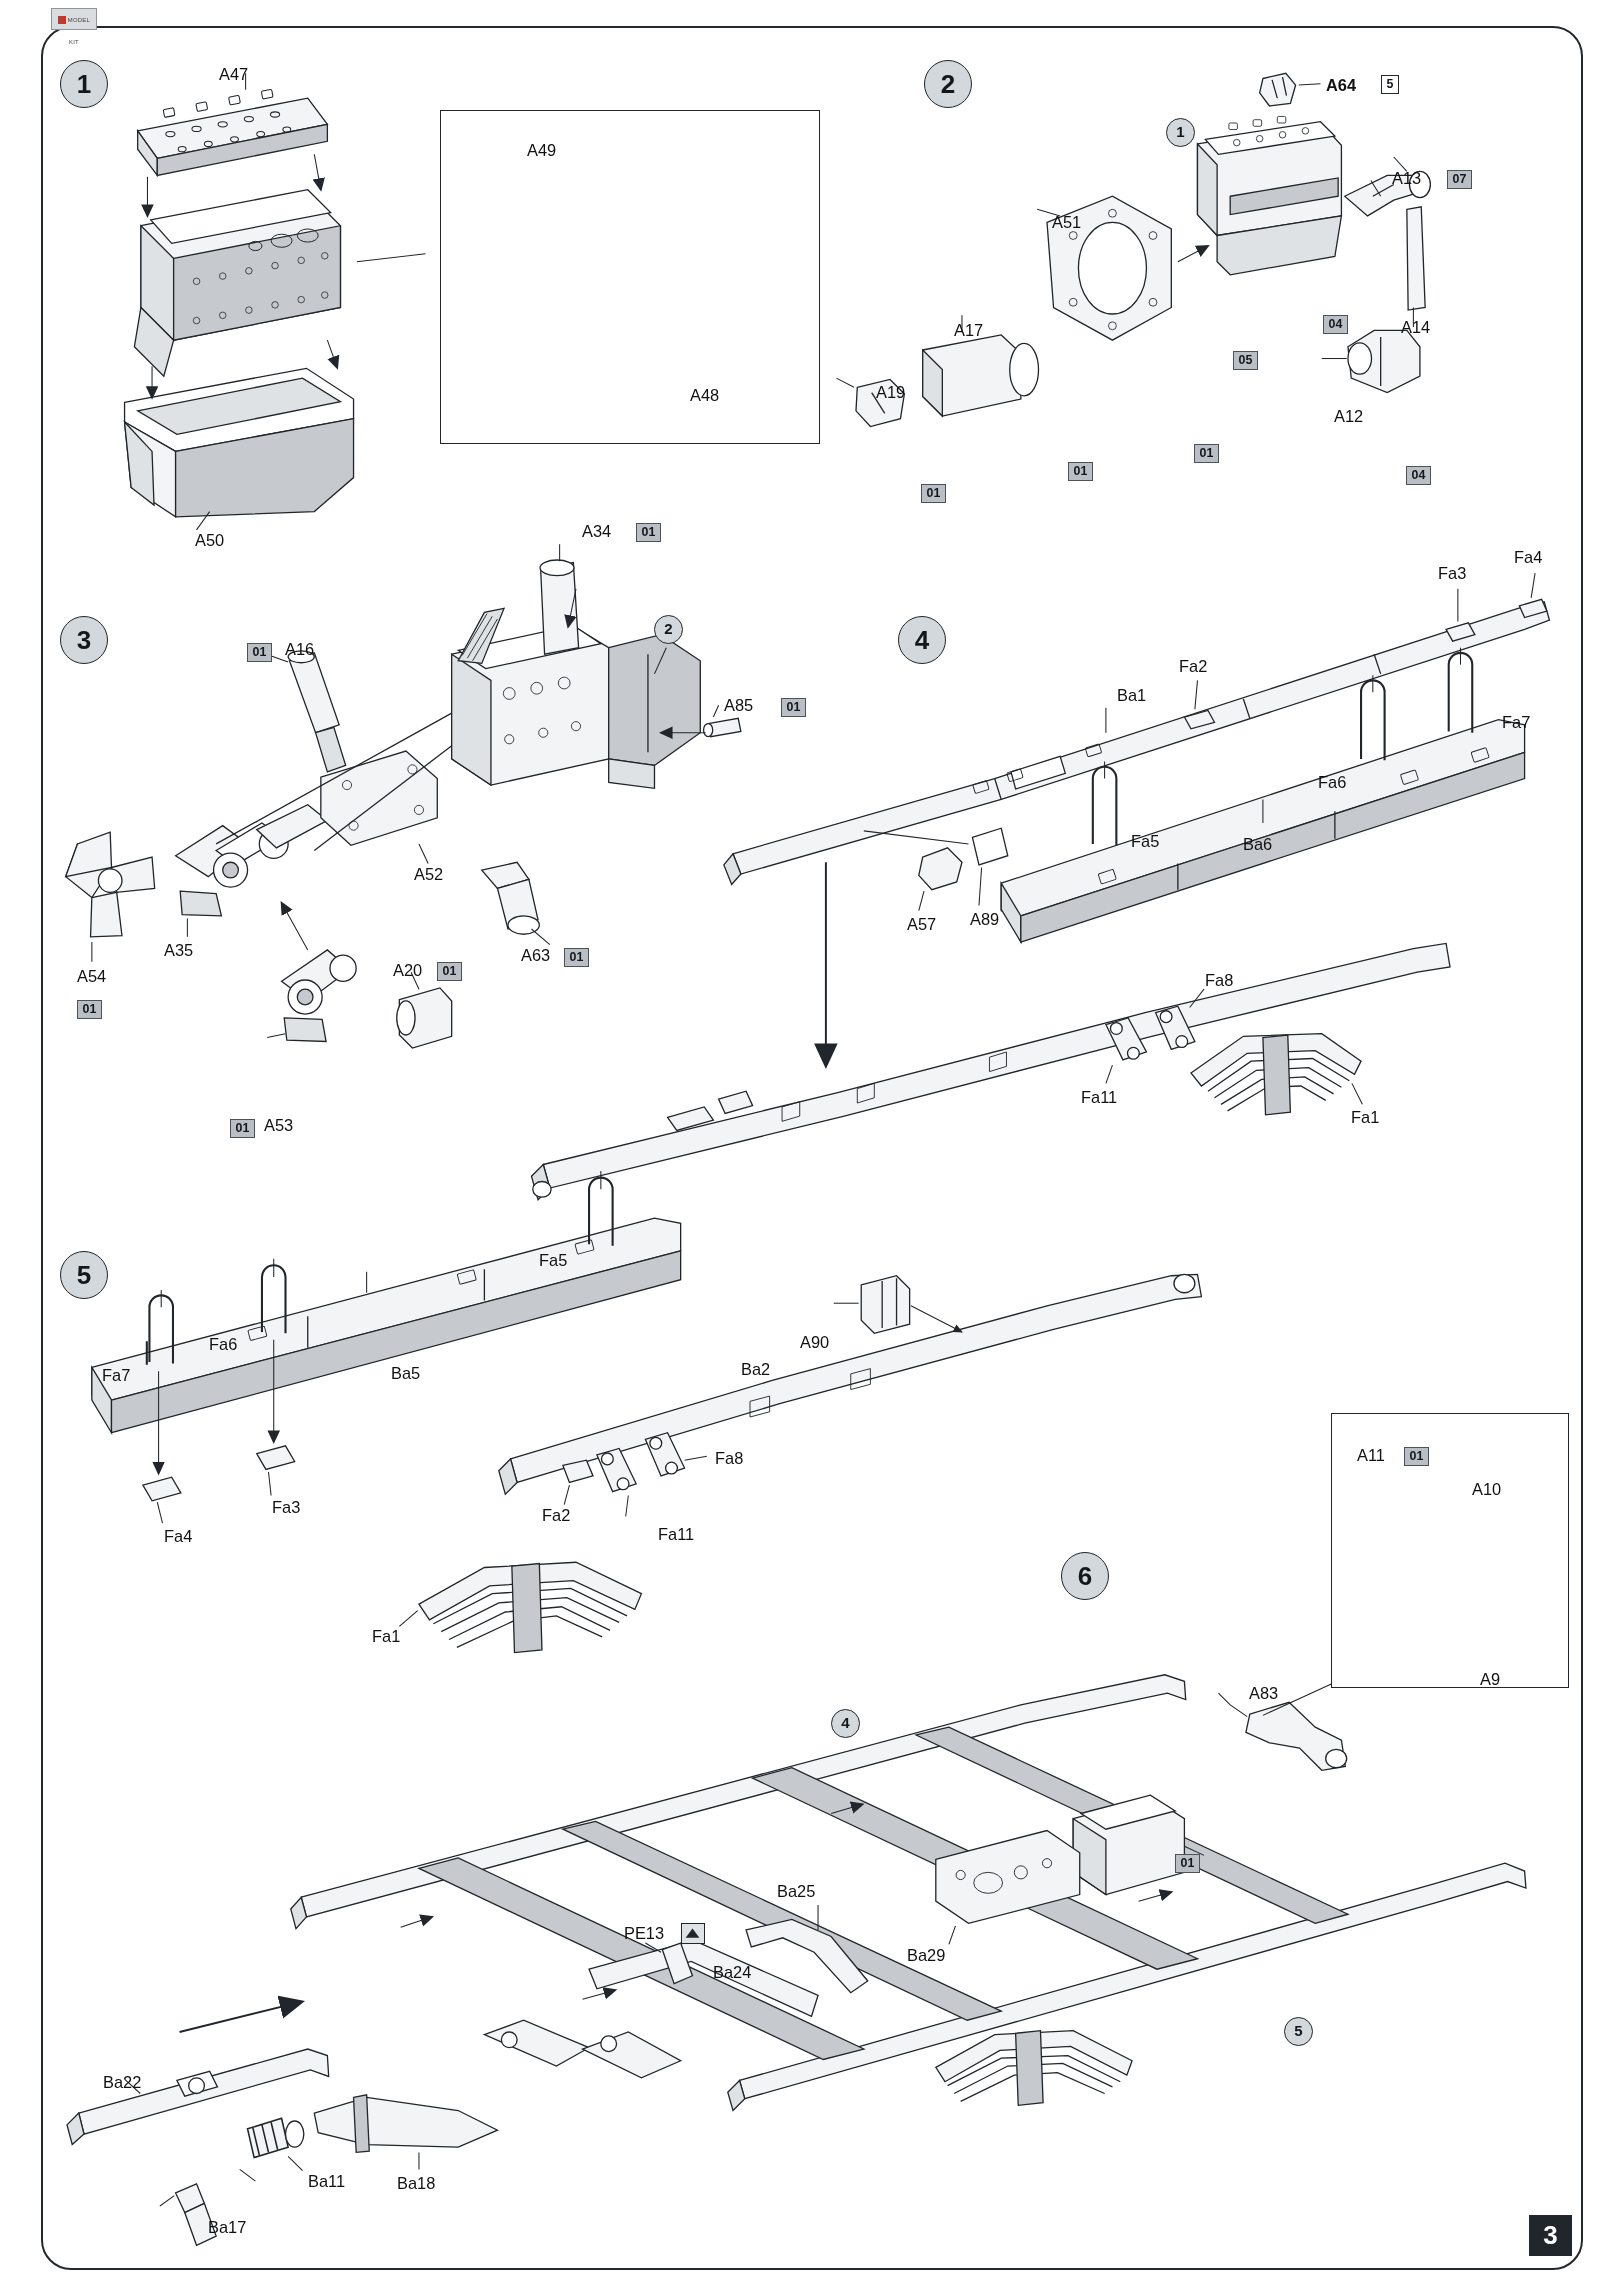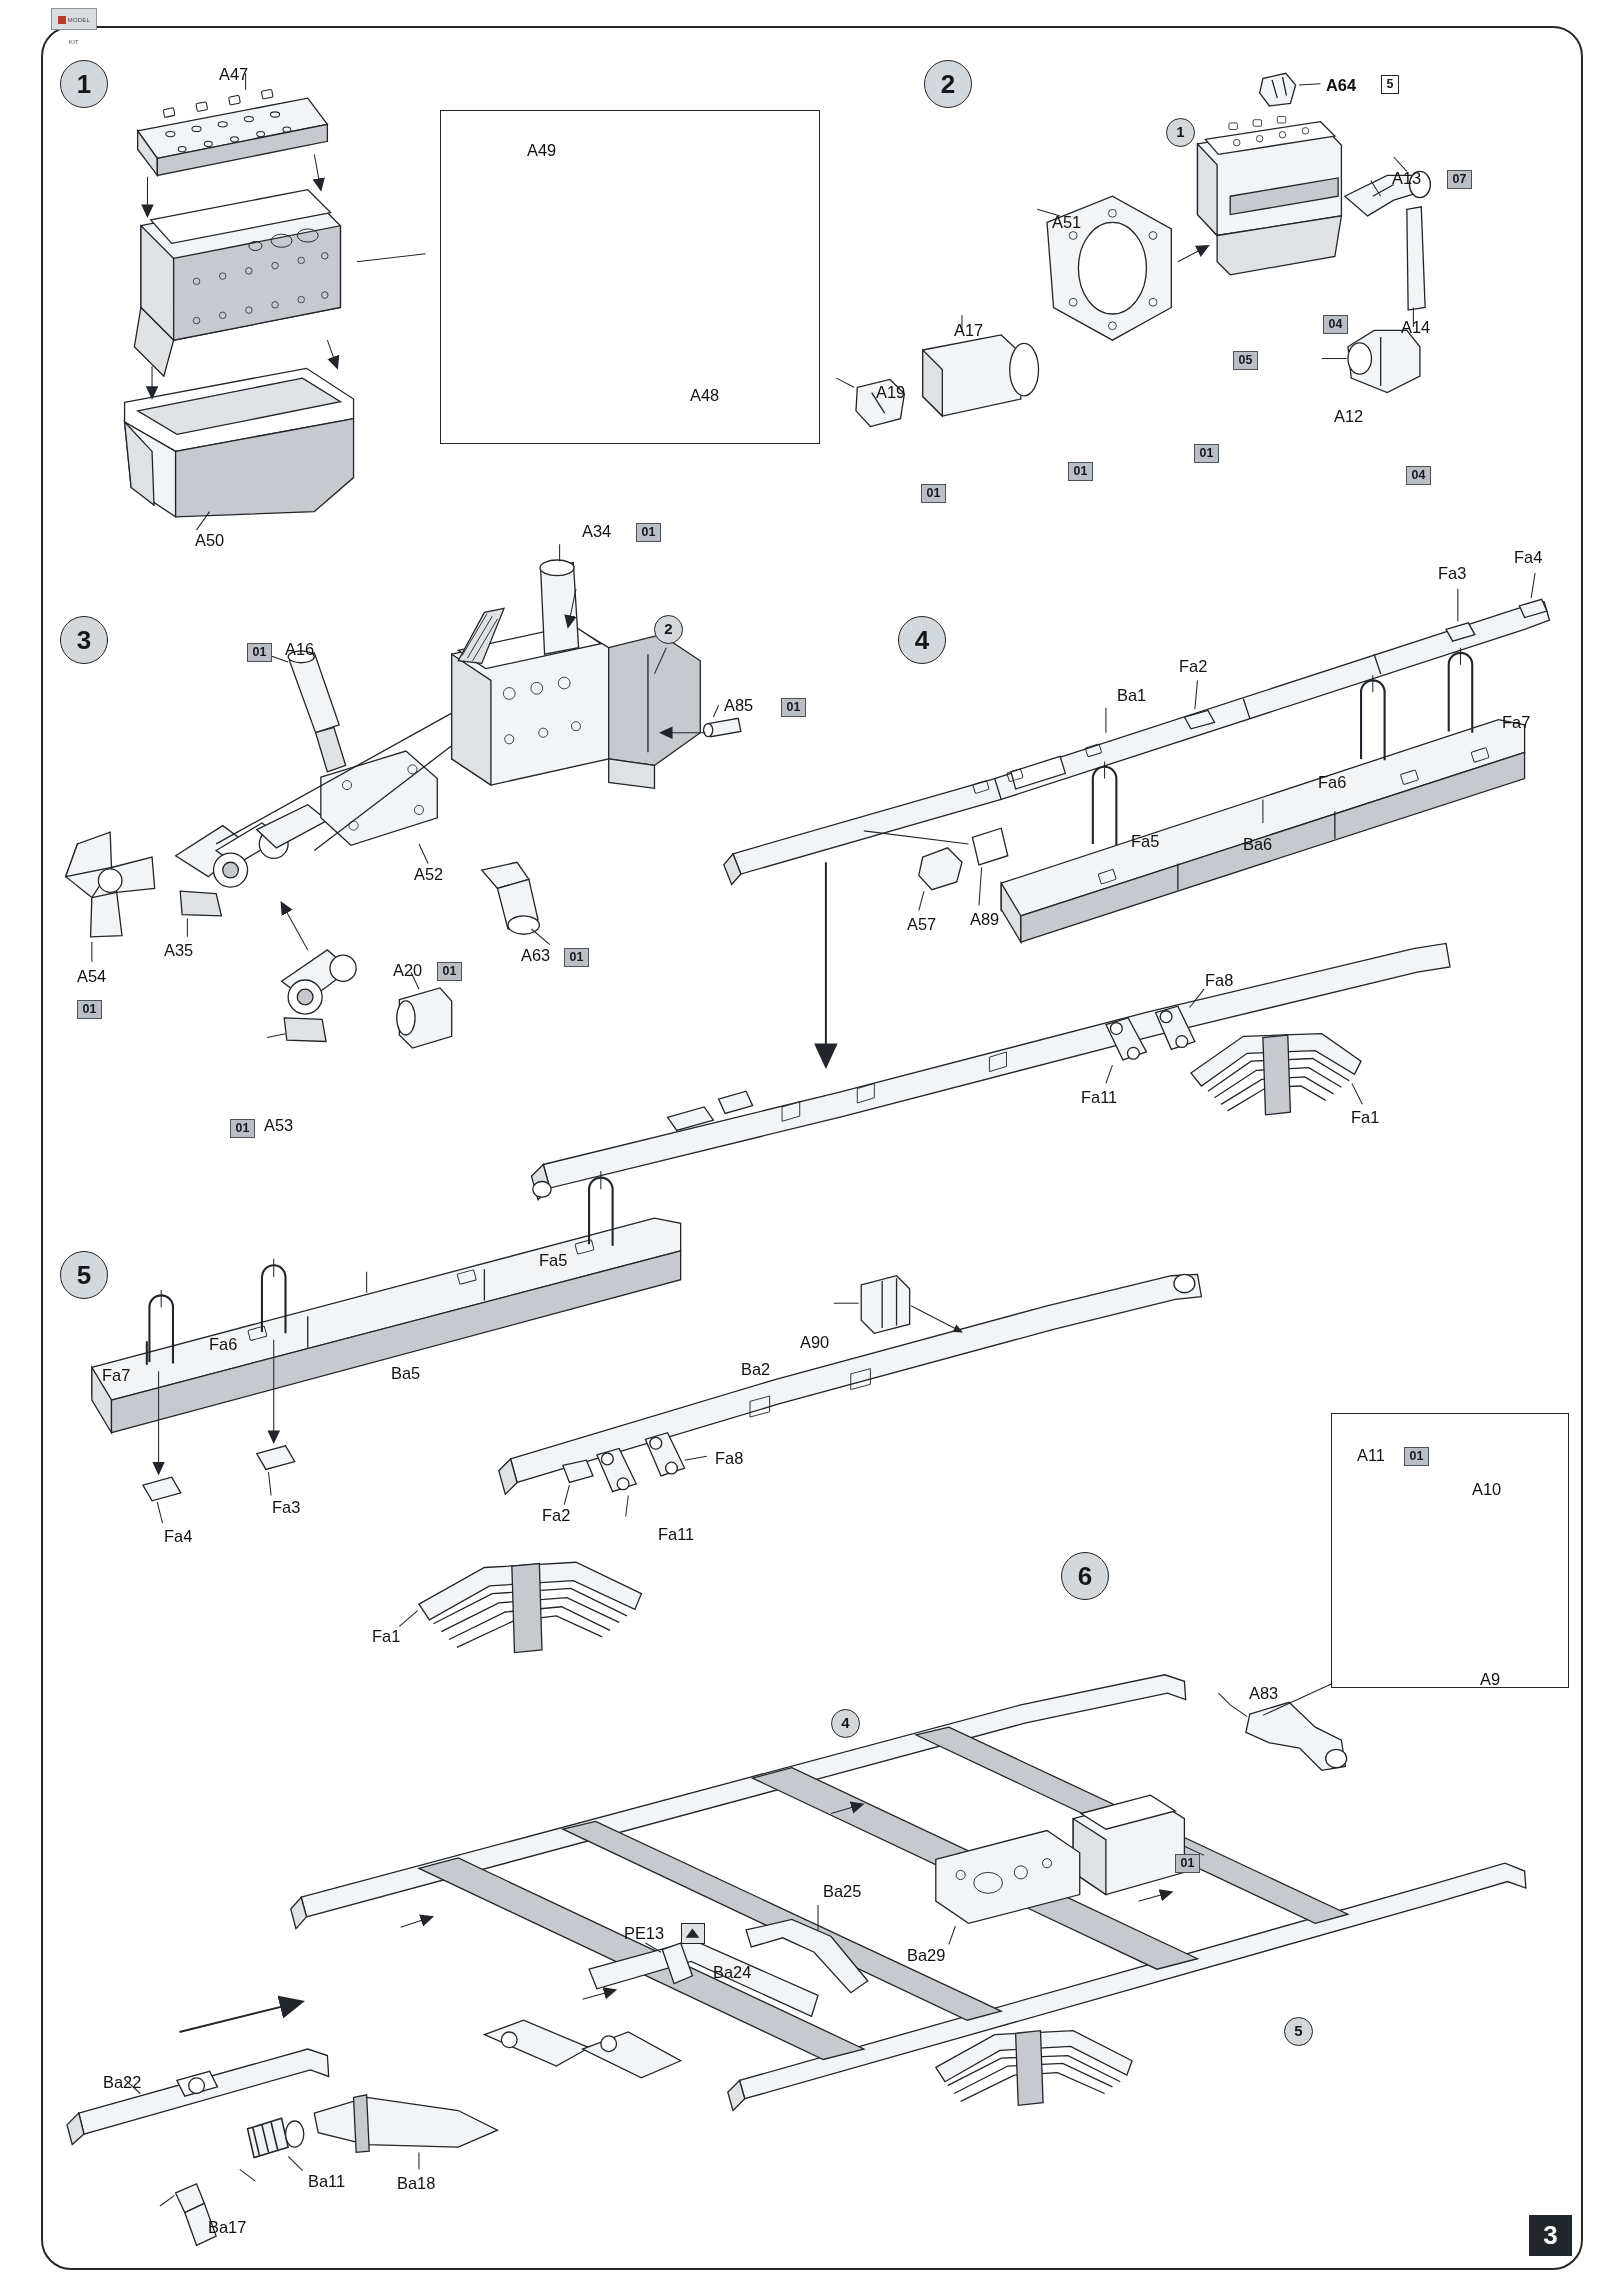--- a/index.html
+++ b/index.html
@@ -713,21 +713,21 @@
   <div class="lbl" style="left:272px; top:1498px;">Fa3</div>
   <div class="lbl" style="left:164px; top:1527px;">Fa4</div>
   <div class="lbl" style="left:372px; top:1627px;">Fa1</div>
 
   <div class="lbl" style="left:1357px; top:1446px;">A11</div>
   <div class="chip" style="left:1404px; top:1447px;">01</div>
   <div class="lbl" style="left:1472px; top:1437px;margin-top:43px;">A10</div>
   <div class="lbl" style="left:1480px; top:1670px;">A9</div>
 
   <div class="lbl" style="left:1249px; top:1684px;">A83</div>
-  <div class="lbl" style="left:777px; top:1882px;margin-left:46px;">Ba25</div>
+  <div class="lbl" style="left:777px; top:1882px;">Ba25</div>
   <div class="lbl" style="left:907px; top:1946px;">Ba29</div>
   <div class="chip" style="left:1175px; top:1854px;">01</div>
   <div class="lbl" style="left:713px; top:1963px;">Ba24</div>
   <div class="lbl" style="left:624px; top:1924px;">PE13</div>
   <div class="lbl" style="left:103px; top:2073px;">Ba22</div>
   <div class="lbl" style="left:308px; top:2172px;">Ba11</div>
   <div class="lbl" style="left:397px; top:2174px;">Ba18</div>
   <div class="lbl" style="left:208px; top:2218px;">Ba17</div>
 
   <div style="position:absolute; left:681px; top:1923px; width:23.6px; height:21px; background:#dfe3e6; border:1.3px solid #20262b; box-sizing:border-box;">

